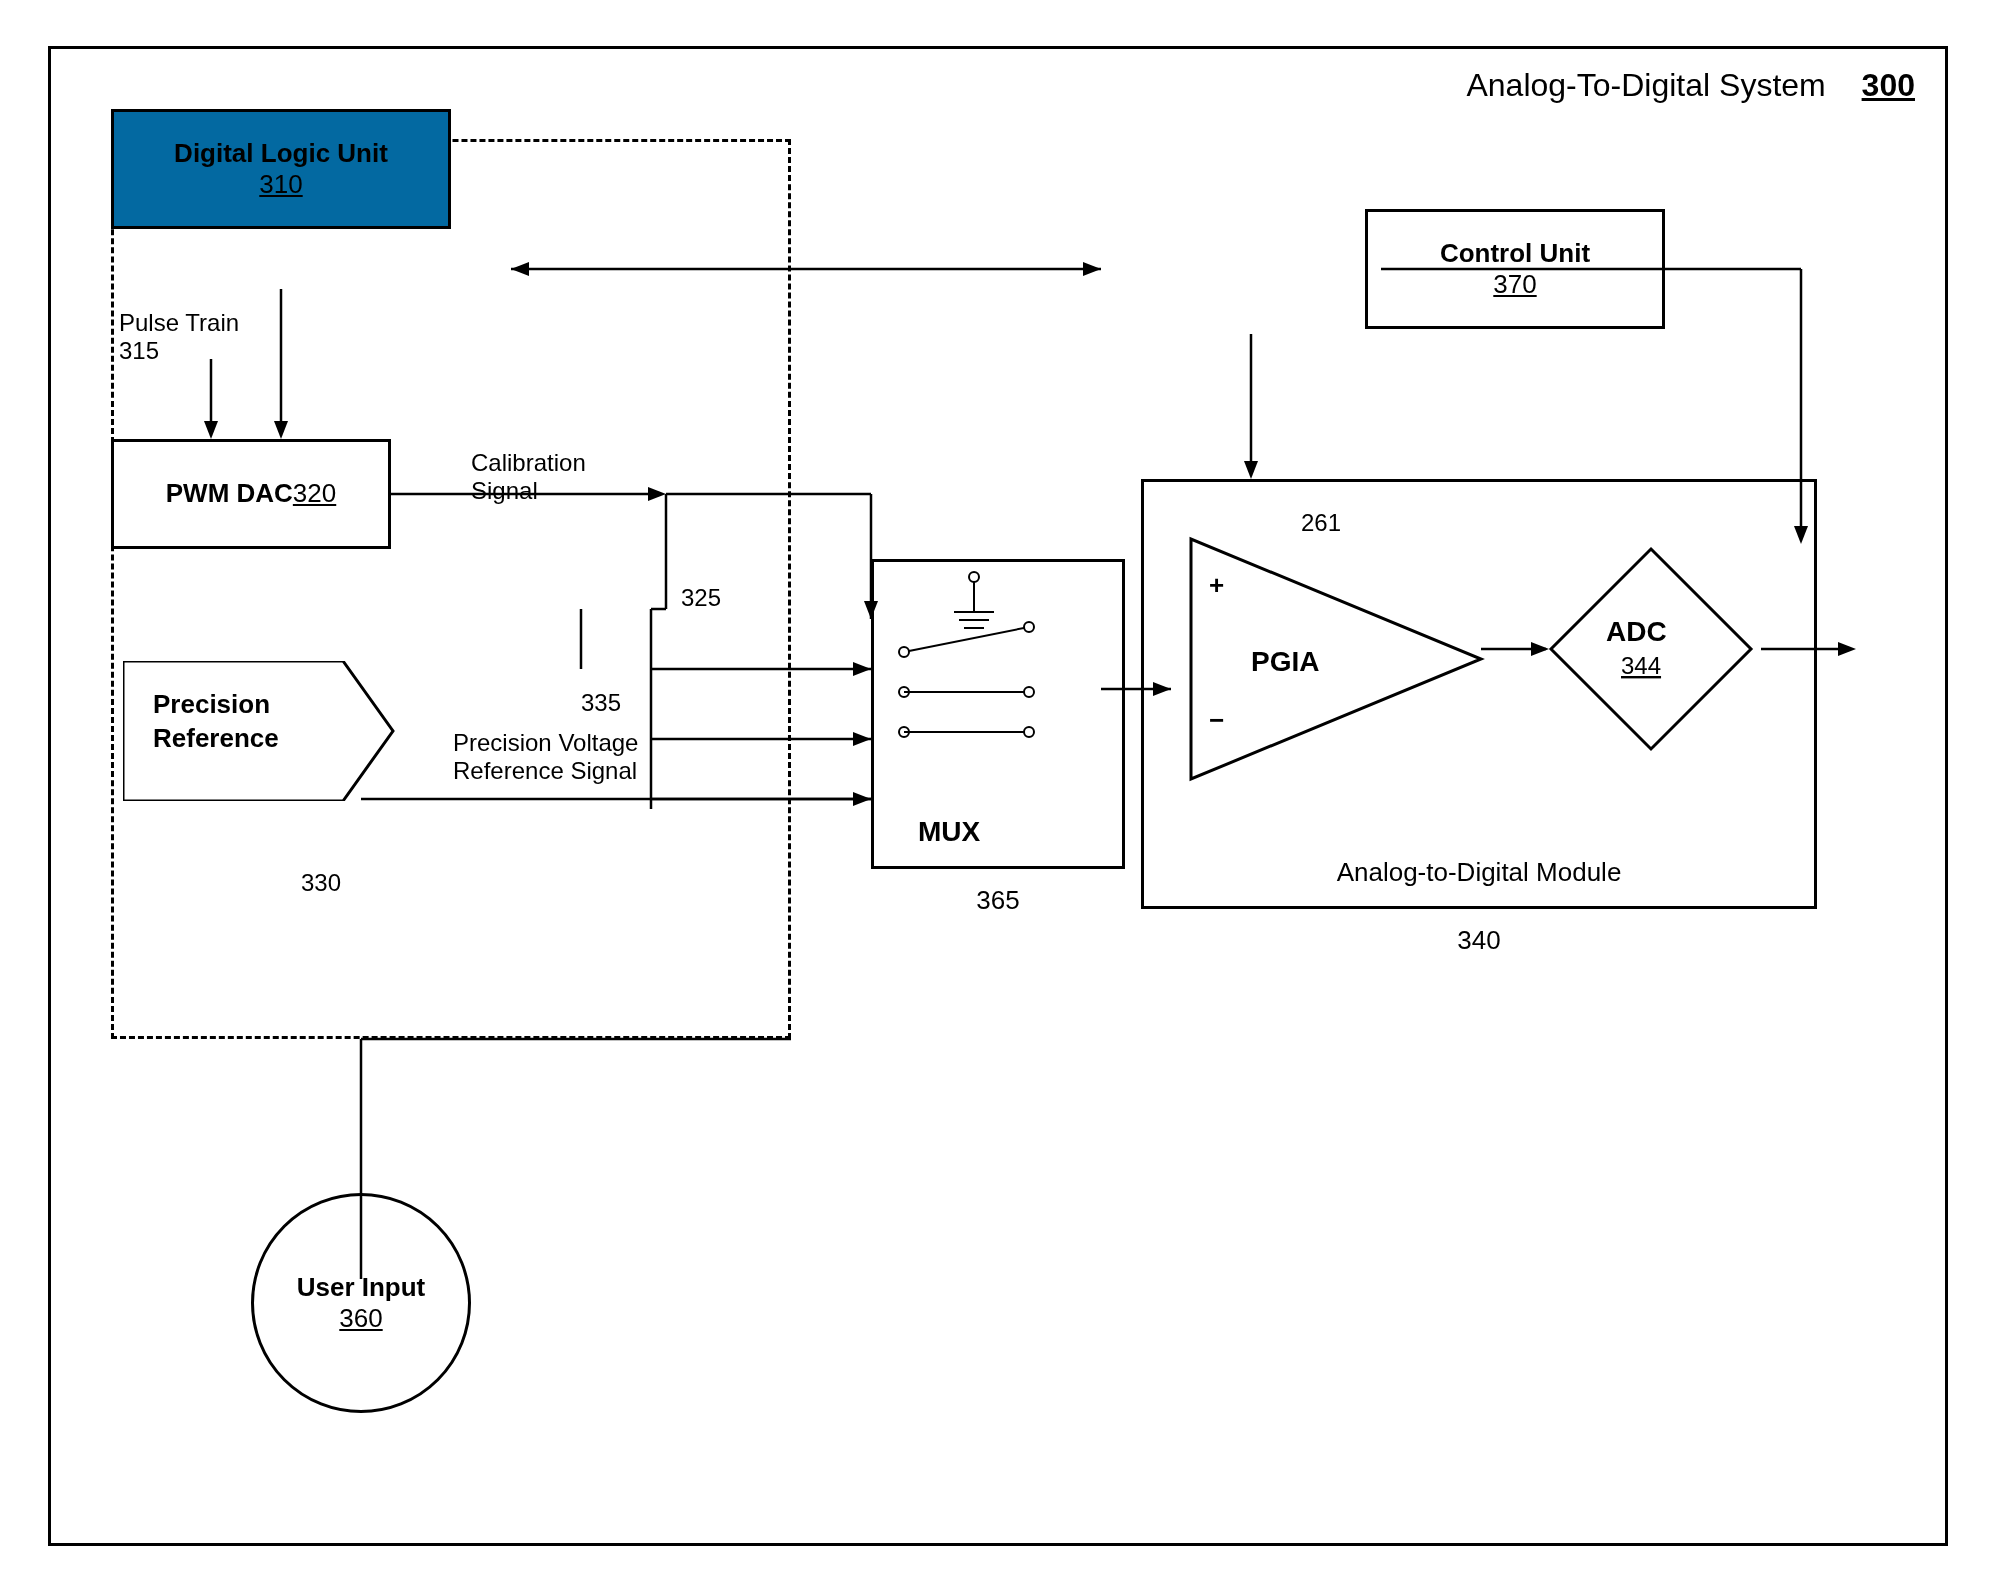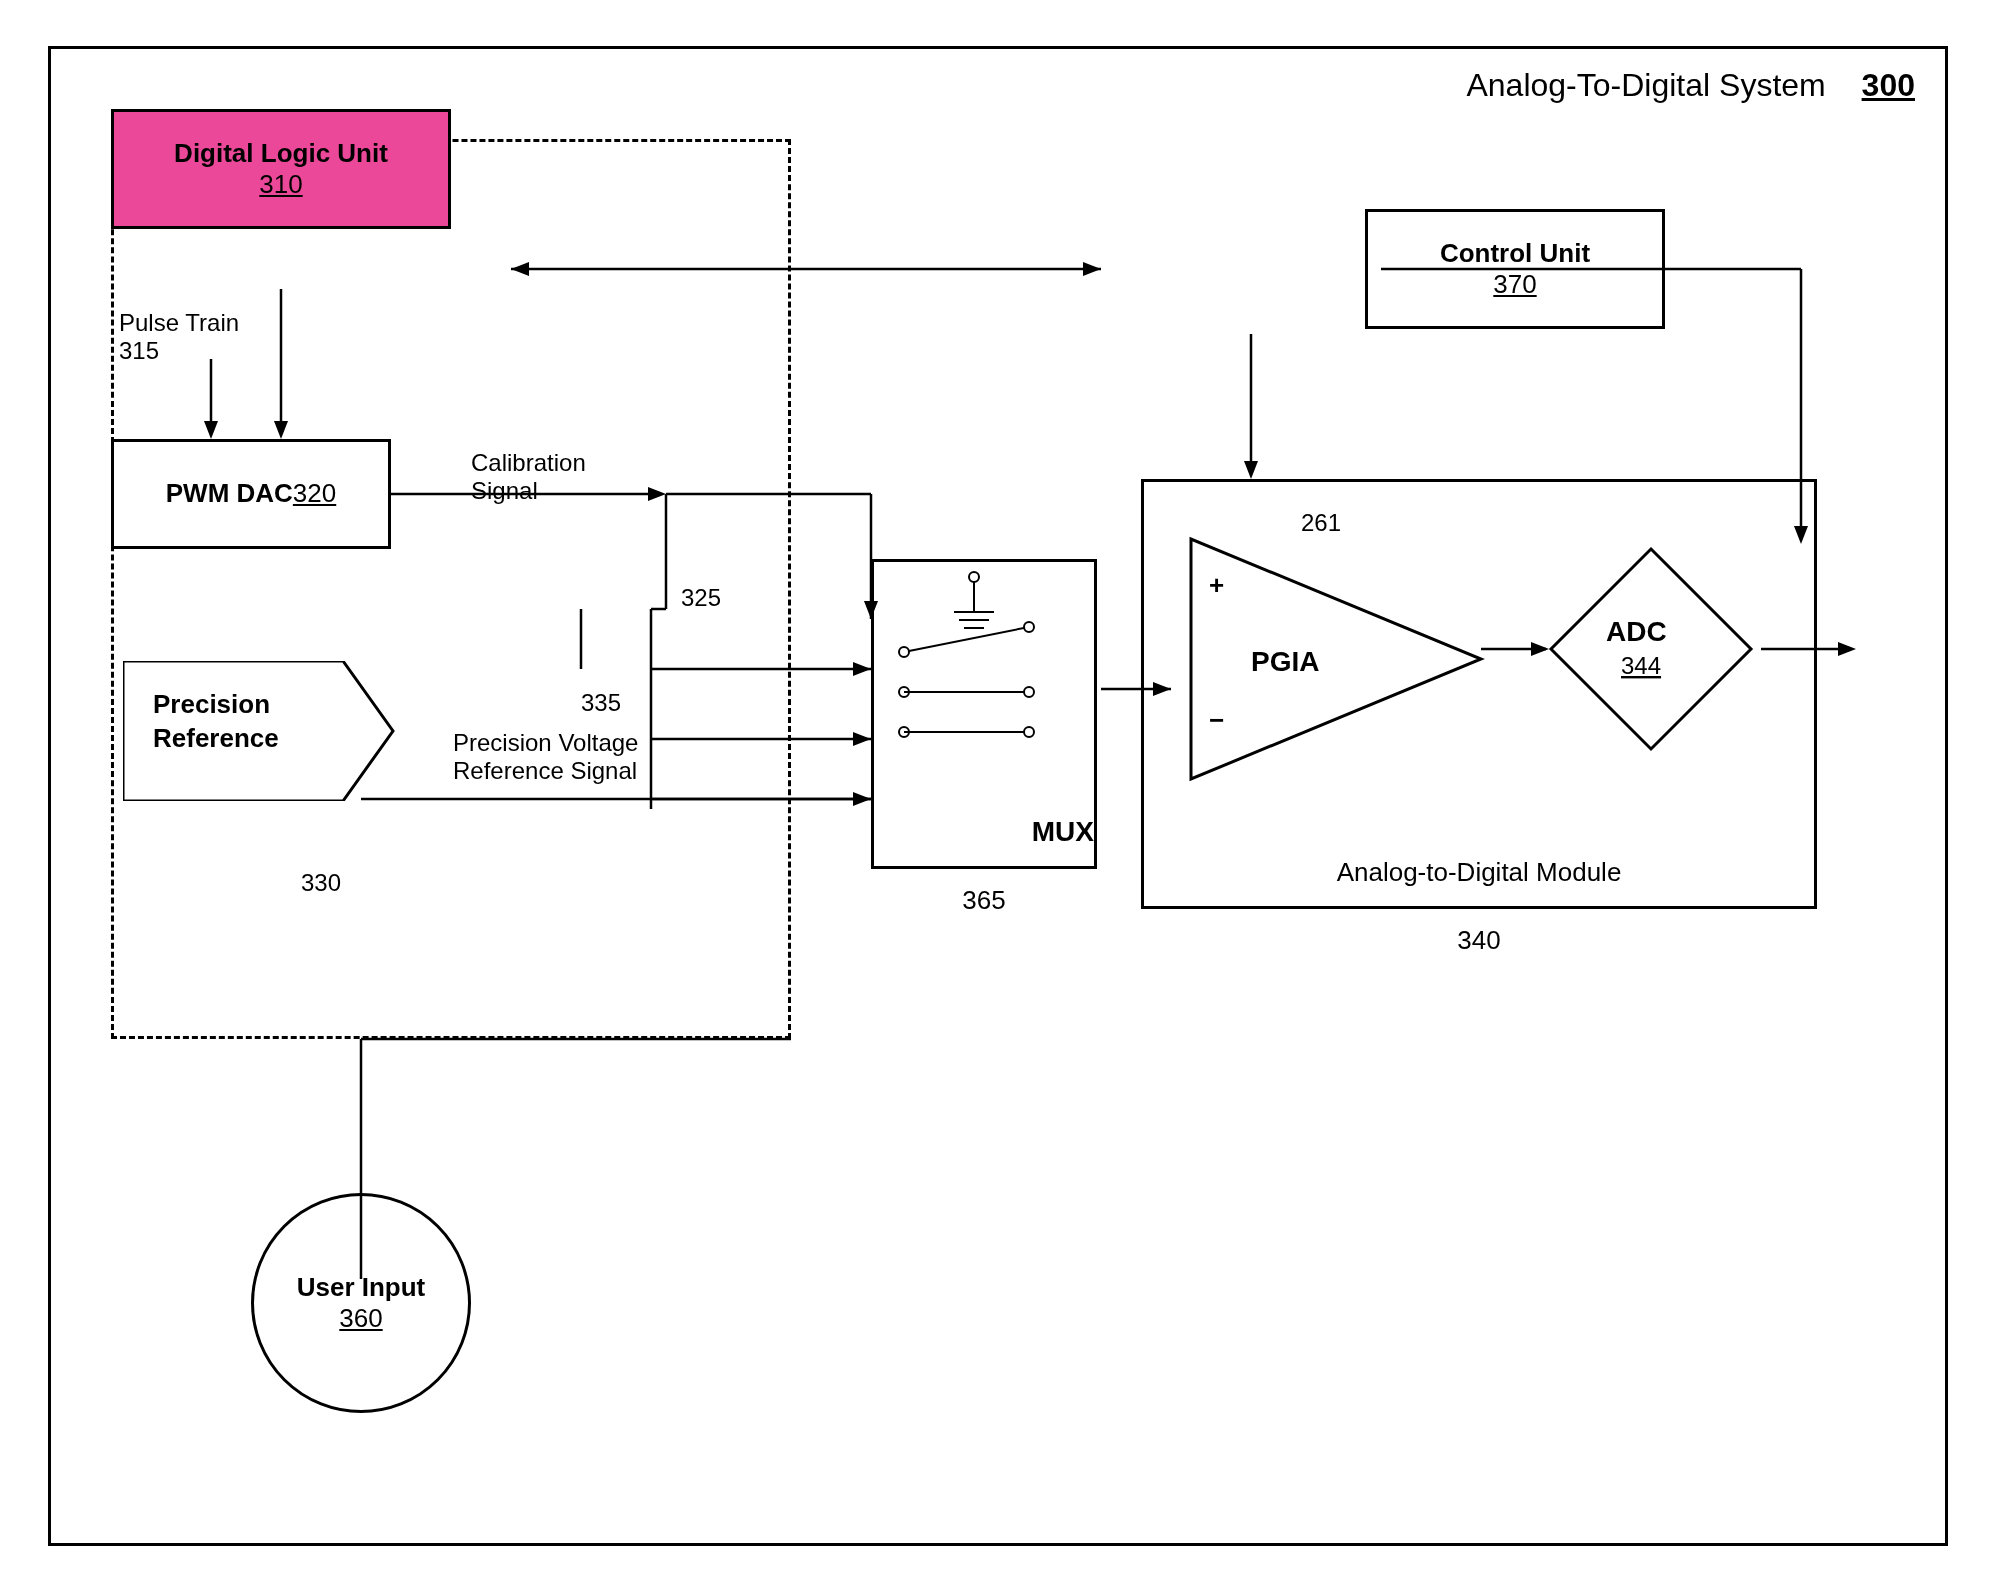--- a/index.html
+++ b/index.html
@@ -45,21 +45,21 @@
       position: absolute;
       top: 60px;
       left: 60px;
       width: 340px;
       height: 120px;
       border: 3px solid #000;
       display: flex;
       flex-direction: column;
       align-items: center;
       justify-content: center;
-      background: #ec4899;
+      background: #0369a1;
     }
     .digital-logic-box .title { font-size: 26px; font-weight: bold; text-align: center; }
     .digital-logic-box .num { font-size: 26px; text-decoration: underline; }
 
     
     .pwm-dac-box {
       position: absolute;
       top: 390px;
       left: 60px;
       width: 280px;
@@ -97,29 +97,30 @@
       background: #fff;
     }
     .control-unit-box .title { font-size: 26px; font-weight: bold; text-align: center; }
     .control-unit-box .num { font-size: 26px; text-decoration: underline; }
 
     
     .mux-box {
       position: absolute;
       top: 510px;
       left: 820px;
-      width: 226px;
+      width: 254px;
       height: 310px;
       border: 3px solid #000;
       display: flex;
       flex-direction: column;
-      align-items: flex-end;
+      align-items: flex-start;
       justify-content: flex-end;
       padding-bottom: 18px;
       background: #fff;
+      padding-left: 44px;
     }
     .mux-box .title { font-size: 28px; font-weight: bold; }
     .mux-label-num { 
       position: absolute;
       bottom: -50px;
       left: 50%;
       transform: translateX(-50%);
       font-size: 26px;
     }
 

